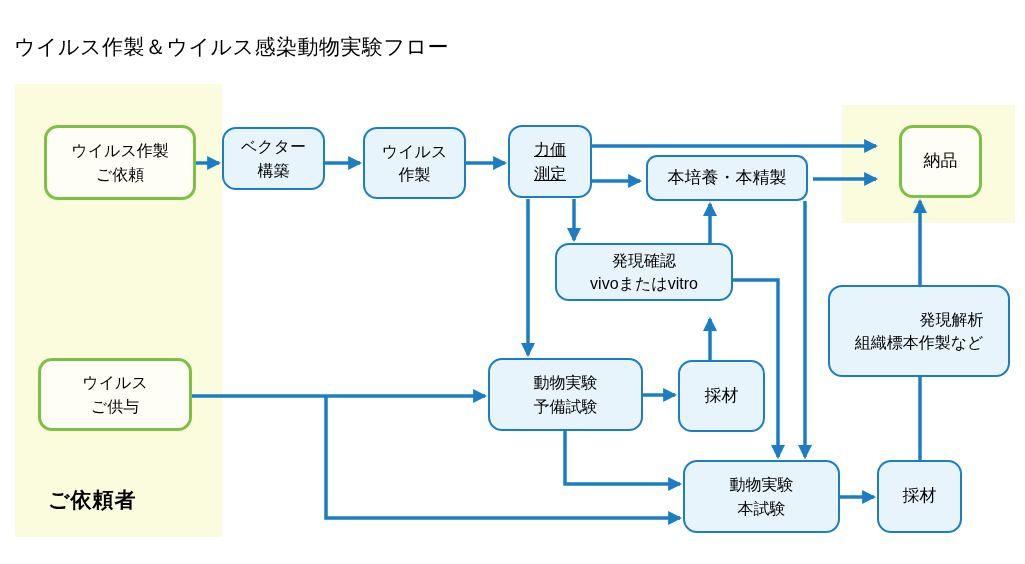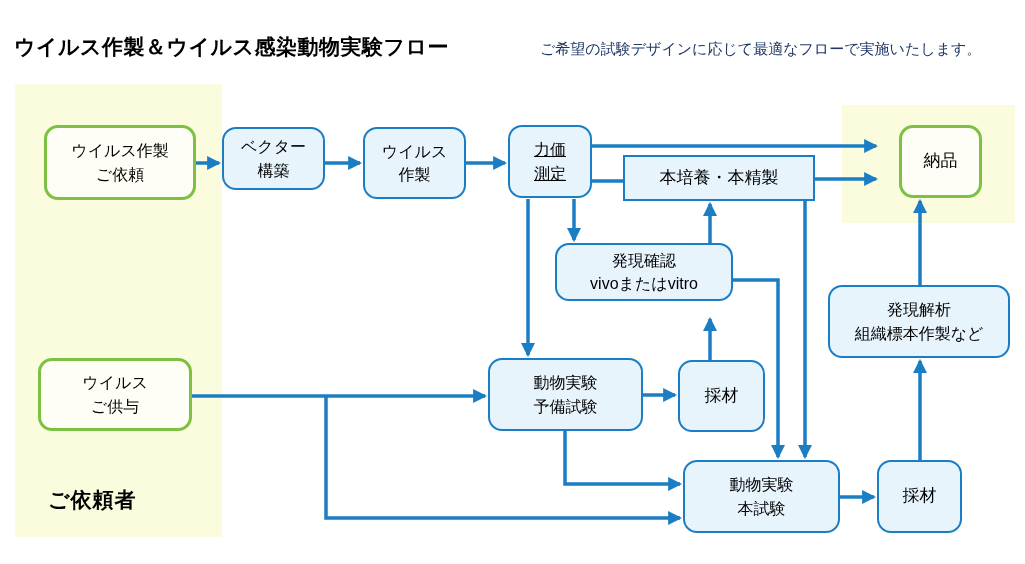--- a/index.html
+++ b/index.html
@@ -12,21 +12,21 @@
     --text:#000000;
   }
   html,body{margin:0;padding:0;}
   body{
     width:1025px;height:564px;position:relative;overflow:hidden;
     background:#ffffff;
     font-family:"Liberation Sans","DejaVu Sans",sans-serif;
   }
   .page-title{
     position:absolute;left:14px;top:33px;margin:0;
-    font-size:21px;font-weight:bold;color:var(--text);
+    font-size:21px;font-weight:normal;color:var(--text);
     letter-spacing:0.5px;
   }
   .intro{
     position:absolute;left:540px;top:38px;
     font-size:15px;line-height:21px;color:var(--navy-text);
   }
   .panel{
     position:absolute;background:var(--yellow-panel);
   }
   .panel-left{left:15px;top:84px;width:207px;height:453px;}
@@ -53,21 +53,20 @@
     font-size:21px;font-weight:bold;color:var(--text);
     letter-spacing:1px;
   }
 </style>
 </head>
 <body>
 
 <h1 class="page-title">ウイルス作製＆ウイルス感染動物実験フロー</h1>
 
 <div class="intro">
-  <div>ご希望の試験デザインに応じて最適なフローで実施いたします。</div>
 </div>
 
 <div class="panel panel-left"></div>
 <div class="panel panel-right"></div>
 
 <svg class="connectors" width="1025" height="564" viewBox="0 0 1025 564">
   <defs>
     <marker id="ah" viewBox="0 0 10 10" refX="8.5" refY="5" markerWidth="4" markerHeight="4" markerUnits="strokeWidth" orient="auto">
       <path class="arrowhead-shape" d="M0,0 L10,5 L0,10 Z"></path>
     </marker>
@@ -106,21 +105,21 @@
 <div class="node" style="left:363px;top:127px;width:103px;height:72px;">
   <span>ウイルス
 作製</span>
 </div>
 
 <div class="node" style="left:508px;top:125px;width:84px;height:73px;text-decoration:underline;">
   <span>力価
 測定</span>
 </div>
 
-<div class="node single" style="left:623px;top:155px;width:192px;height:46px;border-radius:0;">
+<div class="node single" style="left:646px;top:155px;width:162px;height:46px;border-radius:11px;">
   <span>本培養・本精製</span>
 </div>
 
 <div class="node green single" style="left:879px;top:125px;width:83px;height:73px;margin-left:20px;">
   <span>納品</span>
 </div>
 
 <div class="node" style="left:555px;top:243px;width:178px;height:58px;">
   <span>発現確認
 vivoまたはvitro</span>
@@ -137,21 +136,21 @@
 
 <div class="node" style="left:683px;top:460px;width:157px;height:73px;">
   <span>動物実験
 本試験</span>
 </div>
 
 <div class="node single" style="left:877px;top:460px;width:85px;height:73px;">
   <span>採材</span>
 </div>
 
-<div class="node" style="left:828px;top:285px;width:182px;height:73px;">
+<div class="node" style="left:828px;top:285px;width:182px;height:92px;text-align:right;">
   <span>発現解析
 組織標本作製など</span>
 </div>
 
 <div class="node green" style="left:38px;top:358px;width:154px;height:73px;">
   <span>ウイルス
 ご供与</span>
 </div>
 
 <div class="client-label">ご依頼者</div>

